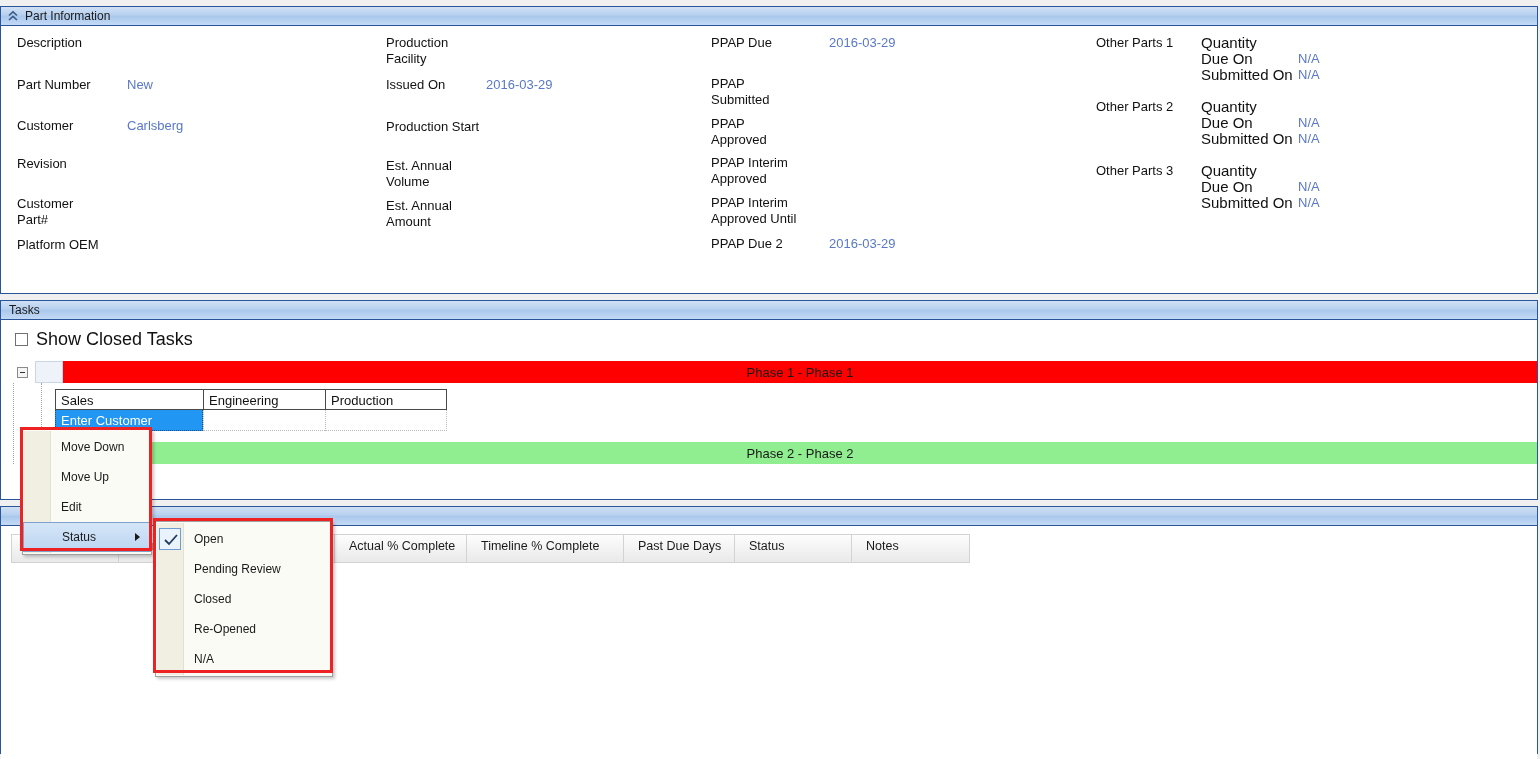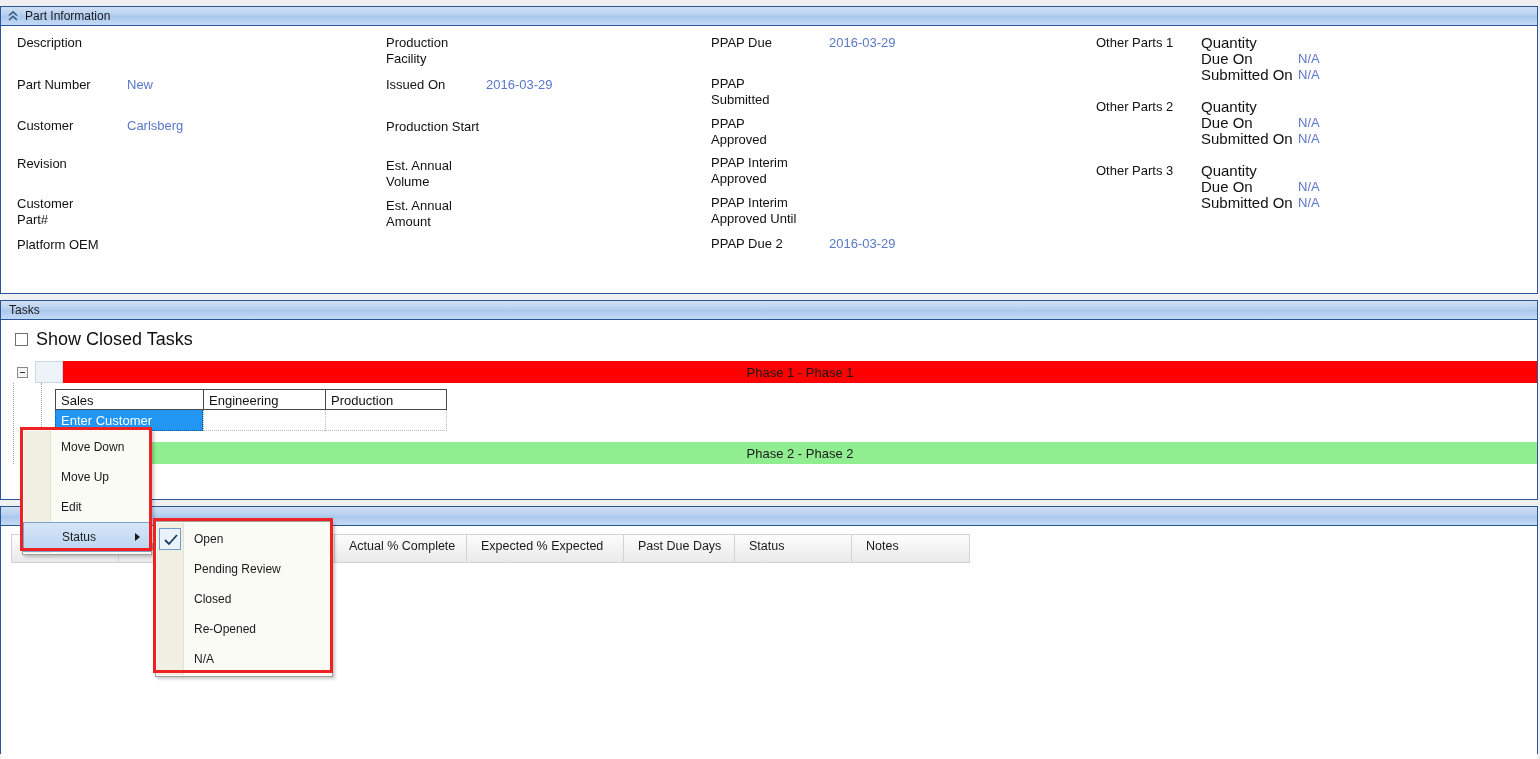--- a/index.html
+++ b/index.html
@@ -472,21 +472,21 @@
   </section>
 
   <section class="panel" id="timeline">
     <div class="panel-header"></div>
     <div class="panel-body">
       <div class="tl-head">
         <div class="th" style="width:108px">Timeline</div>
         <div class="th" style="width:130px">Start Date</div>
         <div class="th" style="width:86px">End Date</div>
         <div class="th" style="width:132px">Actual % Complete</div>
-        <div class="th" style="width:157px">Expected % Expected</div>
+        <div class="th" style="width:157px">Timeline % Complete</div>
         <div class="th" style="width:111px">Past Due Days</div>
         <div class="th" style="width:117px">Status</div>
         <div class="th" style="width:118px">Notes</div>
       </div>
     </div>
   </section>
 
   <div class="ctx-menu" style="left:22px; top:429px; width:128px;">
     <div class="ctx-gutter"></div>
 

